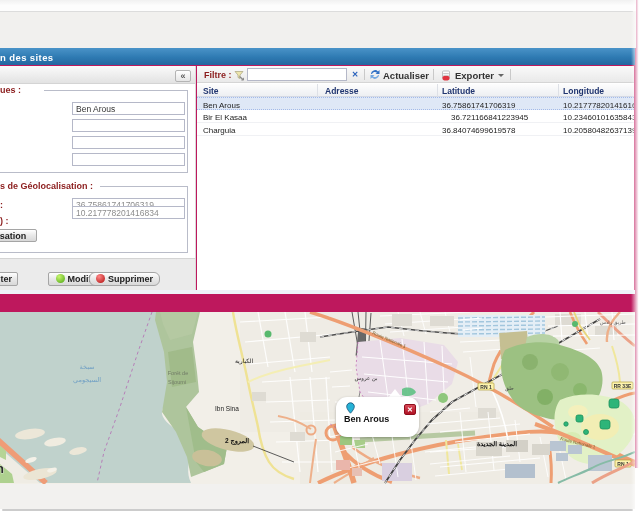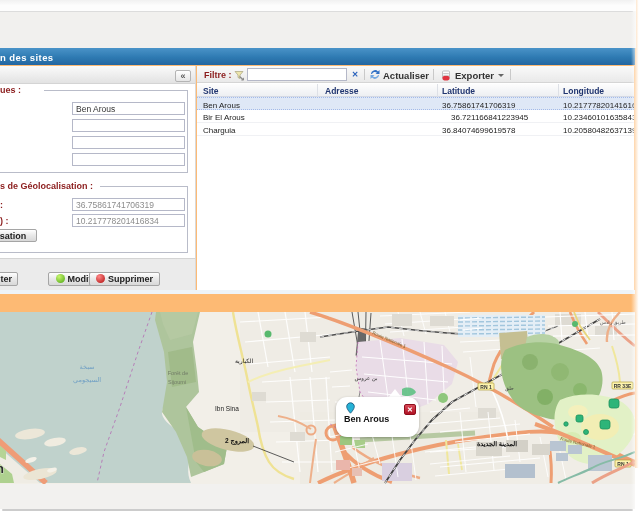--- a/index.html
+++ b/index.html
@@ -1,17 +1,17 @@
 <!DOCTYPE html>
 <html><head>
 <meta charset="utf-8">
 <style>
 * { margin:0; padding:0; box-sizing:border-box; }
 html,body { width:640px; height:520px; background:#fff; font-family:"Liberation Sans", sans-serif; overflow:hidden; }
-#stage { position:relative; width:640px; height:468px; background:#fdba74; }
+#stage { position:relative; width:640px; height:468px; background:#be185d; }
 #win { position:absolute; left:0; top:0; width:637px; height:512px; }
 .blur { filter: blur(0.7px); }
 #topchrome { position:absolute; left:0; top:0; width:636px; height:48px; background:#f1f0ee; }
 #topwhite { position:absolute; left:0; top:0; width:636px; height:11px; background:linear-gradient(#f1f1f1, #fdfdfd 50%); }
 #topline { position:absolute; left:0; top:11px; width:633px; height:1px; background:#dcdcdc; }
 .bluebar { position:absolute; left:0; background:linear-gradient(#4a93c8, #2e7ab2 55%, #2466a0); color:#fff; font-weight:bold; font-size:9.5px; letter-spacing:0.4px; }
 #bar1 { top:48px; width:635px; height:17px; }
 #bar1 span { position:absolute; left:0px; top:4px; }
 #bar2 { top:294px; width:635px; height:16px; }
 #bar2 span { position:absolute; left:-2px; top:4px; }
@@ -74,28 +74,28 @@
    <input class="tf" style="top: 36px;" value="Ben Arous">
    <input class="tf" style="top: 53px;">
    <input class="tf" style="top: 70px;">
    <input class="tf" style="top: 87px;">
 
    <div class="fsb" style="left:-6px; top:120px; width:194px; height:67px;"></div>
    <div class="legend" style="left:0px; top:115px; width:100px;">s de Géolocalisation :</div>
    <div class="flabel" style="left:0; top:134px;">:</div>
    <input class="tf tfdis" style="top: 132px;" value="36.75861741706319">
    <div class="flabel" style="left:0; top:150px;">) :</div>
-   <input class="tf tfdis" style="top: 148px;" value="10.217778201416834">
+   <input class="tf tfdis" style="top: 140px;" value="10.217778201416834">
    <div class="btn" style="left:-16px; top:163px; width:53px; height:13px; line-height:12px;">lisation</div>
   </div>
 
   <div id="btnbar">
    <div class="btn" style="left:-31px; top:13px; width:49px; height:14px; line-height:13px; text-align:right; padding-right:5px;">Ajouter</div>
    <div class="btn" style="left:23px; top:13px; width:62px; height:14px; line-height:13px;margin-left:25px;"><span class="orb" style="background:radial-gradient(circle at 35% 30%, #c8f56e, #4aa512);"></span>Modifier</div>
-   <div class="btn" style="left:89px; top:13px; width:71px; height:14px; line-height:13px;"><span class="orb" style="background:radial-gradient(circle at 35% 30%, #f88, #b00b0b);"></span>Supprimer</div>
+   <div class="btn" style="left:89px; top:13px; width:71px; height:14px; line-height:13px;border-radius:6px;"><span class="orb" style="background:radial-gradient(circle at 35% 30%, #f88, #b00b0b);"></span>Supprimer</div>
   </div>
 
   <div id="rightpanel">
    <div id="gridhead">
     <div class="hc" style="left:6px;">Site</div>
     <div class="hc" style="left:128px;">Adresse</div>
     <div class="hc" style="left:245px;">Latitude</div>
     <div class="hc" style="left:366px;">Longitude</div>
     <div class="hsep" style="left:120px;"></div>
     <div class="hsep" style="left:240px;"></div>
@@ -126,21 +126,21 @@
     <div class="tbtn" style="left:258px;">Exporter</div>
     <div style="position:absolute; left:301px; top:8px; width:0; height:0; border-left:3px solid transparent; border-right:3px solid transparent; border-top:3px solid #666;"></div>
     <div class="tsep" style="left:313px;"></div>
    </div>
    <div class="row" id="row1">
     <div class="cell" style="left:6px;">Ben Arous</div>
     <div class="cell" style="left:245px;">36.75861741706319</div>
     <div class="cell" style="left:366px;">10.21777820141616</div>
    </div>
    <div class="row" id="row2">
-    <div class="cell" style="left:6px;">Bir El Arous</div>
+    <div class="cell" style="left:6px;">Bir El Kasaa</div>
     <div class="cell" style="left:238px;margin-left:16px;">36.721166841223945</div>
     <div class="cell" style="left:366px;">10.234601016358432</div>
    </div>
    <div class="row" id="row3">
     <div class="cell" style="left:6px;">Charguia</div>
     <div class="cell" style="left:245px;">36.84074699619578</div>
     <div class="cell" style="left:366px;">10.205804826371394</div>
    </div>
   </div>
 

